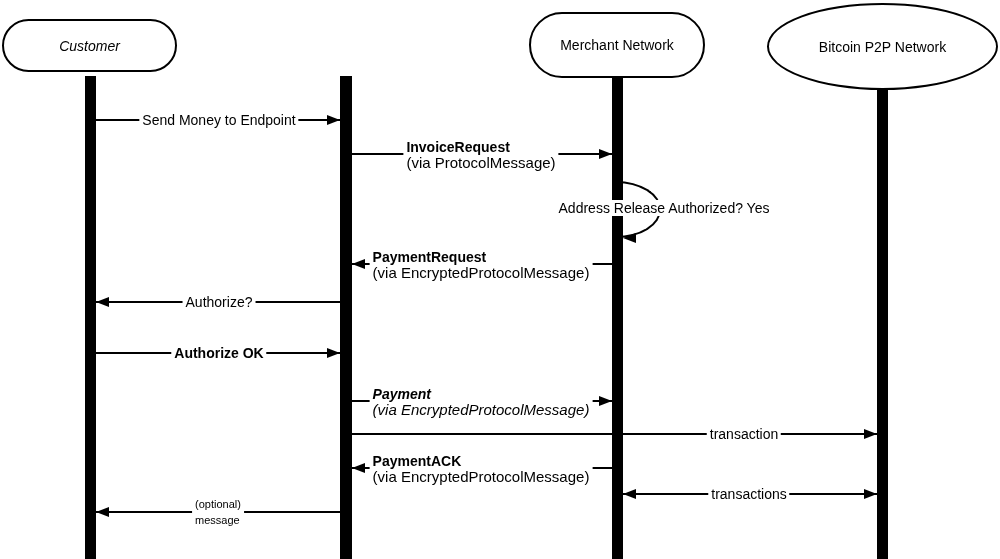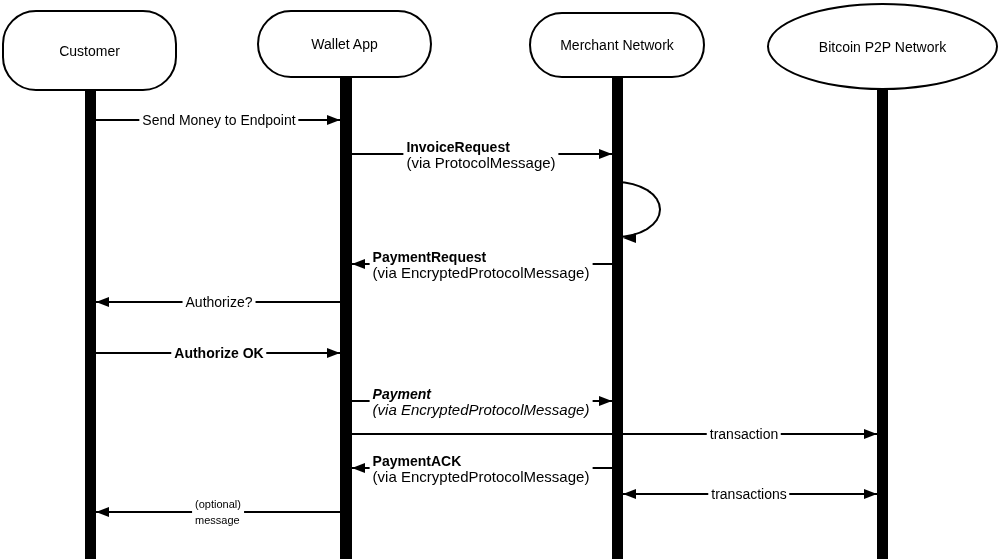--- a/index.html
+++ b/index.html
@@ -81,43 +81,41 @@
   }
 </style>
 </head>
 <body>
 
 <div class="canvas">
     <div class="lifeline" style="left: 85px; top: 76px; width: 11px; height: 483px;"></div>
     <div class="lifeline" style="left: 340px; top: 76px; width: 12px; height: 483px;"></div>
     <div class="lifeline" style="left: 612px; top: 76px; width: 11px; height: 483px;"></div>
     <div class="lifeline" style="left: 877px; top: 88px; width: 11px; height: 471px;"></div>
-    <div class="actor stadium" style="left: 2px; top: 10px; width: 175px; height: 81px;">
+    <div class="actor stadium" style="left: 2px; top: 19px; width: 175px; height: 53px; font-style: italic;">
       <span>Customer</span>
-    </div>
-    <div class="actor stadium" style="left: 257px; top: 10px; width: 175px; height: 68px;">
-      <span>Wallet App</span>
     </div>
     <div class="actor stadium" style="left: 529px; top: 12px; width: 176px; height: 66px;">
       <span>Merchant Network</span>
     </div>
     <div class="actor ellipse" style="left: 767px; top: 3px; width: 231px; height: 87px; text-align: center;">
       <span>Bitcoin P2P Network</span>
     </div>
     <div class="msg-line" style="left: 96px; top: 119px; width: 244px;"></div>
     <div class="head head-right" style="top: 115px; left: 327px;"></div>
     <div class="label" style="left: 219px; top: 120px;">Send Money to Endpoint</div>
     <div class="msg-line" style="left: 352px; top: 153px; width: 260px;"></div>
     <div class="head head-right" style="top: 149px; left: 599px;"></div>
     <div class="label" style="left: 481px; top: 154px;">
       <span class="bold">InvoiceRequest</span>
       <span class="sub">(via ProtocolMessage)</span>
     </div>
     <div class="loop-arc" style="left: 616px; top: 181px; width: 45px; height: 57px;"></div>
     <div class="head head-left" style="top: 233px; left: 623px;"></div>
+    <div class="label" style="left: 664px; top: 208px;">Address Release Authorized? Yes</div>
     <div class="msg-line" style="left: 352px; top: 263px; width: 260px;"></div>
     <div class="head head-left" style="top: 259px; left: 352px;"></div>
     <div class="label" style="left: 481px; top: 264px;">
       <span class="bold">PaymentRequest</span>
       <span class="sub">(via EncryptedProtocolMessage)</span>
     </div>
     <div class="msg-line" style="left: 96px; top: 301px; width: 244px;"></div>
     <div class="head head-left" style="top: 297px; left: 96px;"></div>
     <div class="label" style="left: 219px; top: 302px;">Authorize?</div>
     <div class="msg-line" style="left: 96px; top: 352px; width: 244px;"></div>

